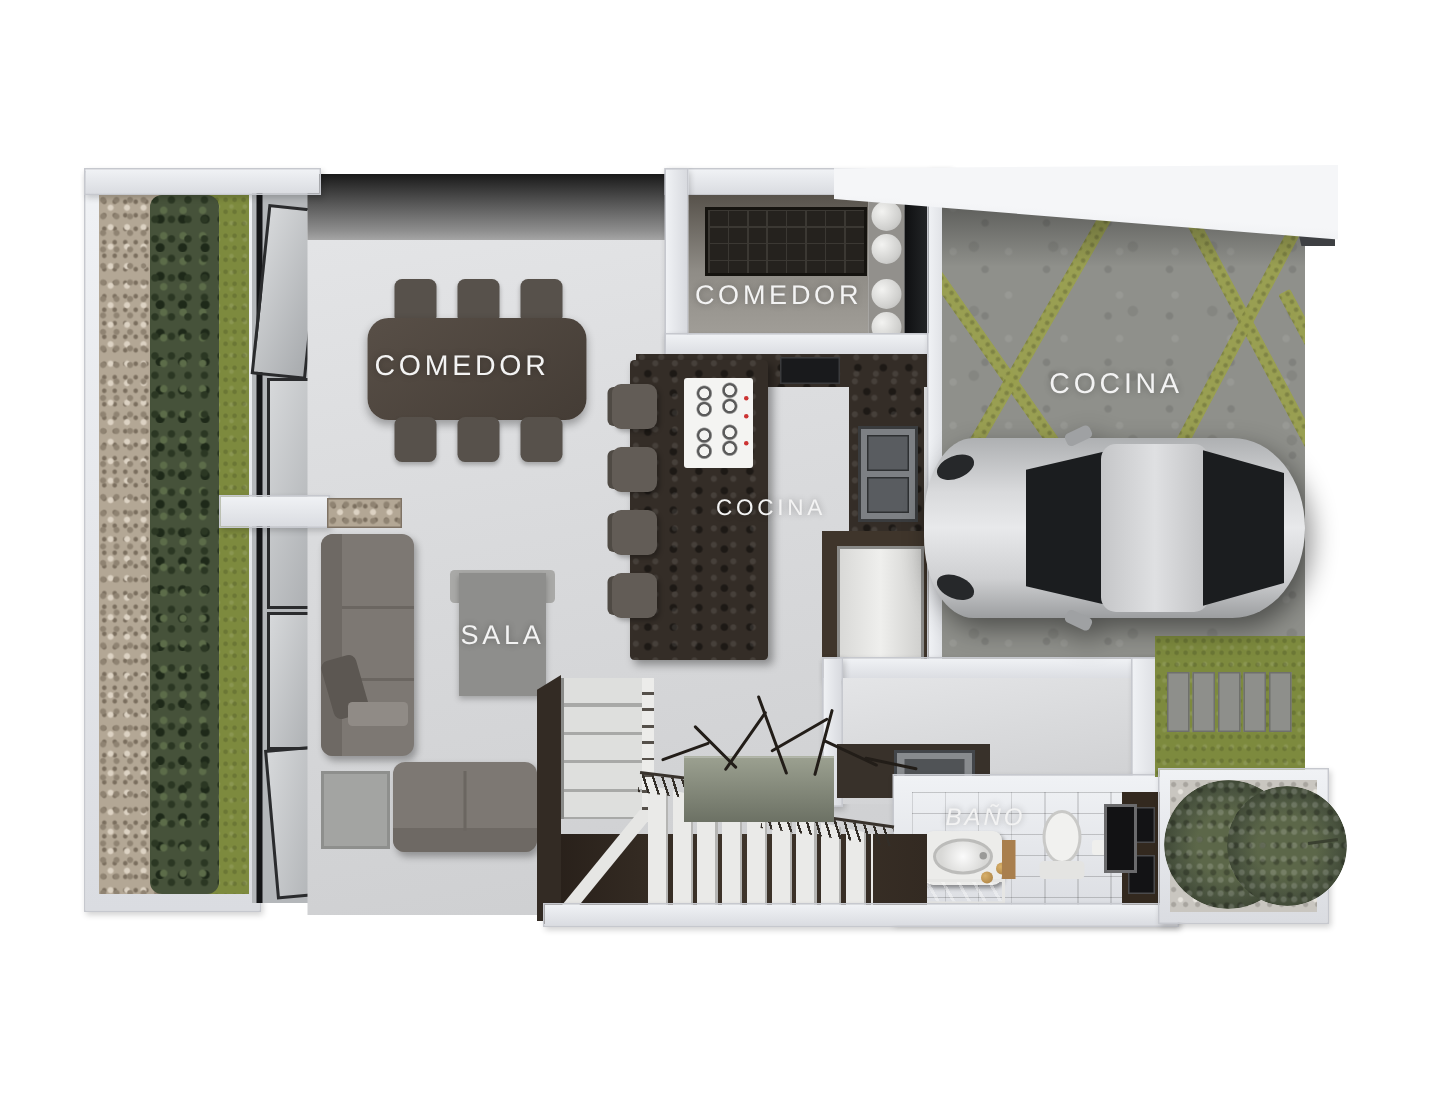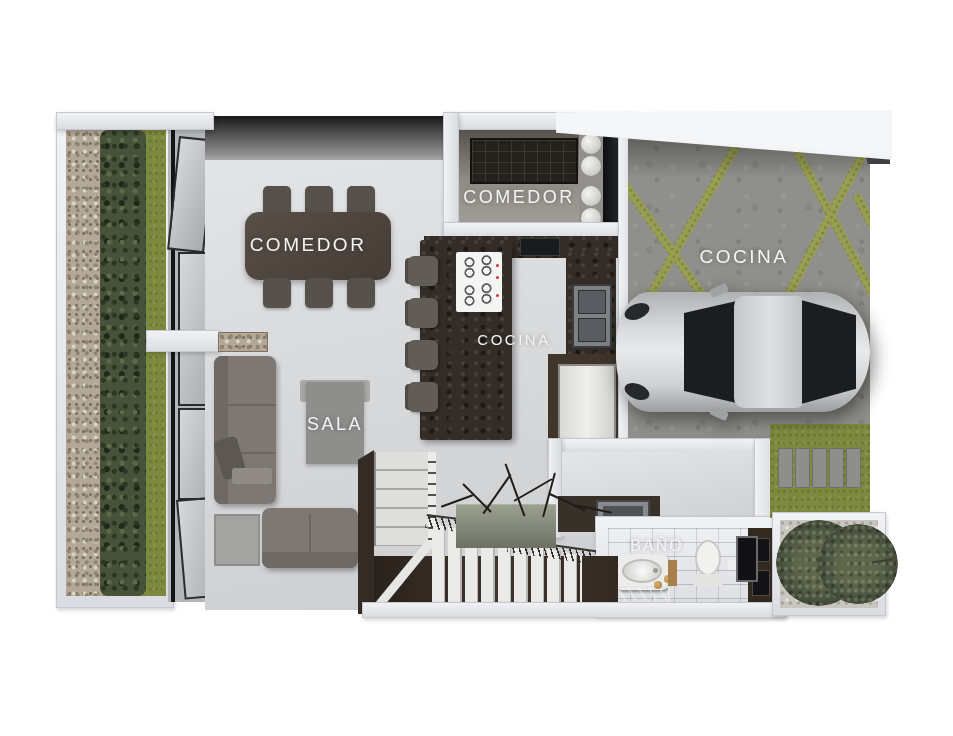--- a/index.html
+++ b/index.html
@@ -199,21 +199,21 @@
   <div class="abs" style="left:622px;top:559px;width:40px;height:24px;border-radius:50%;background:radial-gradient(circle,#fbfbfb,#d8d8d6 72%);border:2px solid #bcbcba;"></div>
   <div class="abs" style="left:653px;top:568px;width:5px;height:5px;border-radius:50%;background:#9a9a98;"></div>
   <div class="abs" style="left:612px;top:586px;width:58px;height:17px;border:2px solid #e6e6e4;background:repeating-linear-gradient(60deg,rgba(255,255,255,.35) 0 2px,transparent 2px 9px);"></div>
   <div class="abs" style="left:654px;top:581px;width:8px;height:8px;border-radius:50%;background:radial-gradient(circle at 35% 35%,#d8b06a,#a67c3f);"></div>
   <div class="abs" style="left:664px;top:575px;width:8px;height:8px;border-radius:50%;background:radial-gradient(circle at 35% 35%,#d8b06a,#a67c3f);"></div>
   <div class="abs" style="left:668px;top:560px;width:9px;height:26px;background:#a97f4e;"></div>
   <div class="abs" style="left:695px;top:540px;width:26px;height:36px;border-radius:50%;background:#f1f1ef;border:2px solid #c9c9c7;"></div>
   <div class="abs" style="left:693px;top:574px;width:30px;height:12px;background:#e4e4e2;border-radius:3px;"></div>
   <div class="abs" style="left:728px;top:560px;width:9px;height:10px;background:#efefed;border-radius:2px;"></div>
   <div class="abs" style="left:736px;top:536px;width:22px;height:46px;background:#121214;border:2px solid #6b6b6d;"></div>
-  <div class="room-label" style="left:657px;top:546px;font-size:16px;letter-spacing:2px;">BAÑO</div>
+  <div class="room-label" style="left:657px;top:546px;font-size:16px;letter-spacing:2px;font-style:italic;">BAÑO</div>
 
   <div class="abs" style="left:362px;top:556px;width:256px;height:60px;background:linear-gradient(90deg,#271f19,#3f352b 50%,#332a22);"></div>
   <div class="abs" style="left:358px;top:450px;width:16px;height:164px;background:#332b24;clip-path:polygon(0 6%,100% 0,100% 100%,0 100%);"></div>
   <div class="abs" style="left:374px;top:452px;width:54px;height:94px;background:repeating-linear-gradient(180deg,#dedfdd 0 17px,#a8a9a7 17px 19px);border-left:2px solid #8a8b89;"></div>
   <div class="abs" style="left:428px;top:452px;width:8px;height:96px;background:repeating-linear-gradient(180deg,#ececea 0 9px,#55504a 9px 11px);"></div>
   <div class="abs" style="left:366px;top:540px;width:72px;height:74px;background:#e6e6e4;clip-path:polygon(84% 0,100% 0,16% 100%,0 100%);"></div>
   <div class="abs" style="left:432px;top:508px;width:150px;height:96px;background:repeating-linear-gradient(90deg,#eaeae8 0 12px,#b5b5b3 12px 13.5px,rgba(0,0,0,0) 13.5px 16.5px);clip-path:polygon(0 16%,100% 50%,100% 100%,0 100%);"></div>
   <div class="rail" style="left:426px;top:514px;width:86px;transform:rotate(7deg);"></div>
   <div class="rail" style="left:508px;top:538px;width:88px;transform:rotate(8deg);"></div>
   <div class="abs" style="left:456px;top:504px;width:100px;height:44px;background:linear-gradient(180deg,#9ba090,#6c7164);border-top:1px solid #aeb3a4;"></div>

